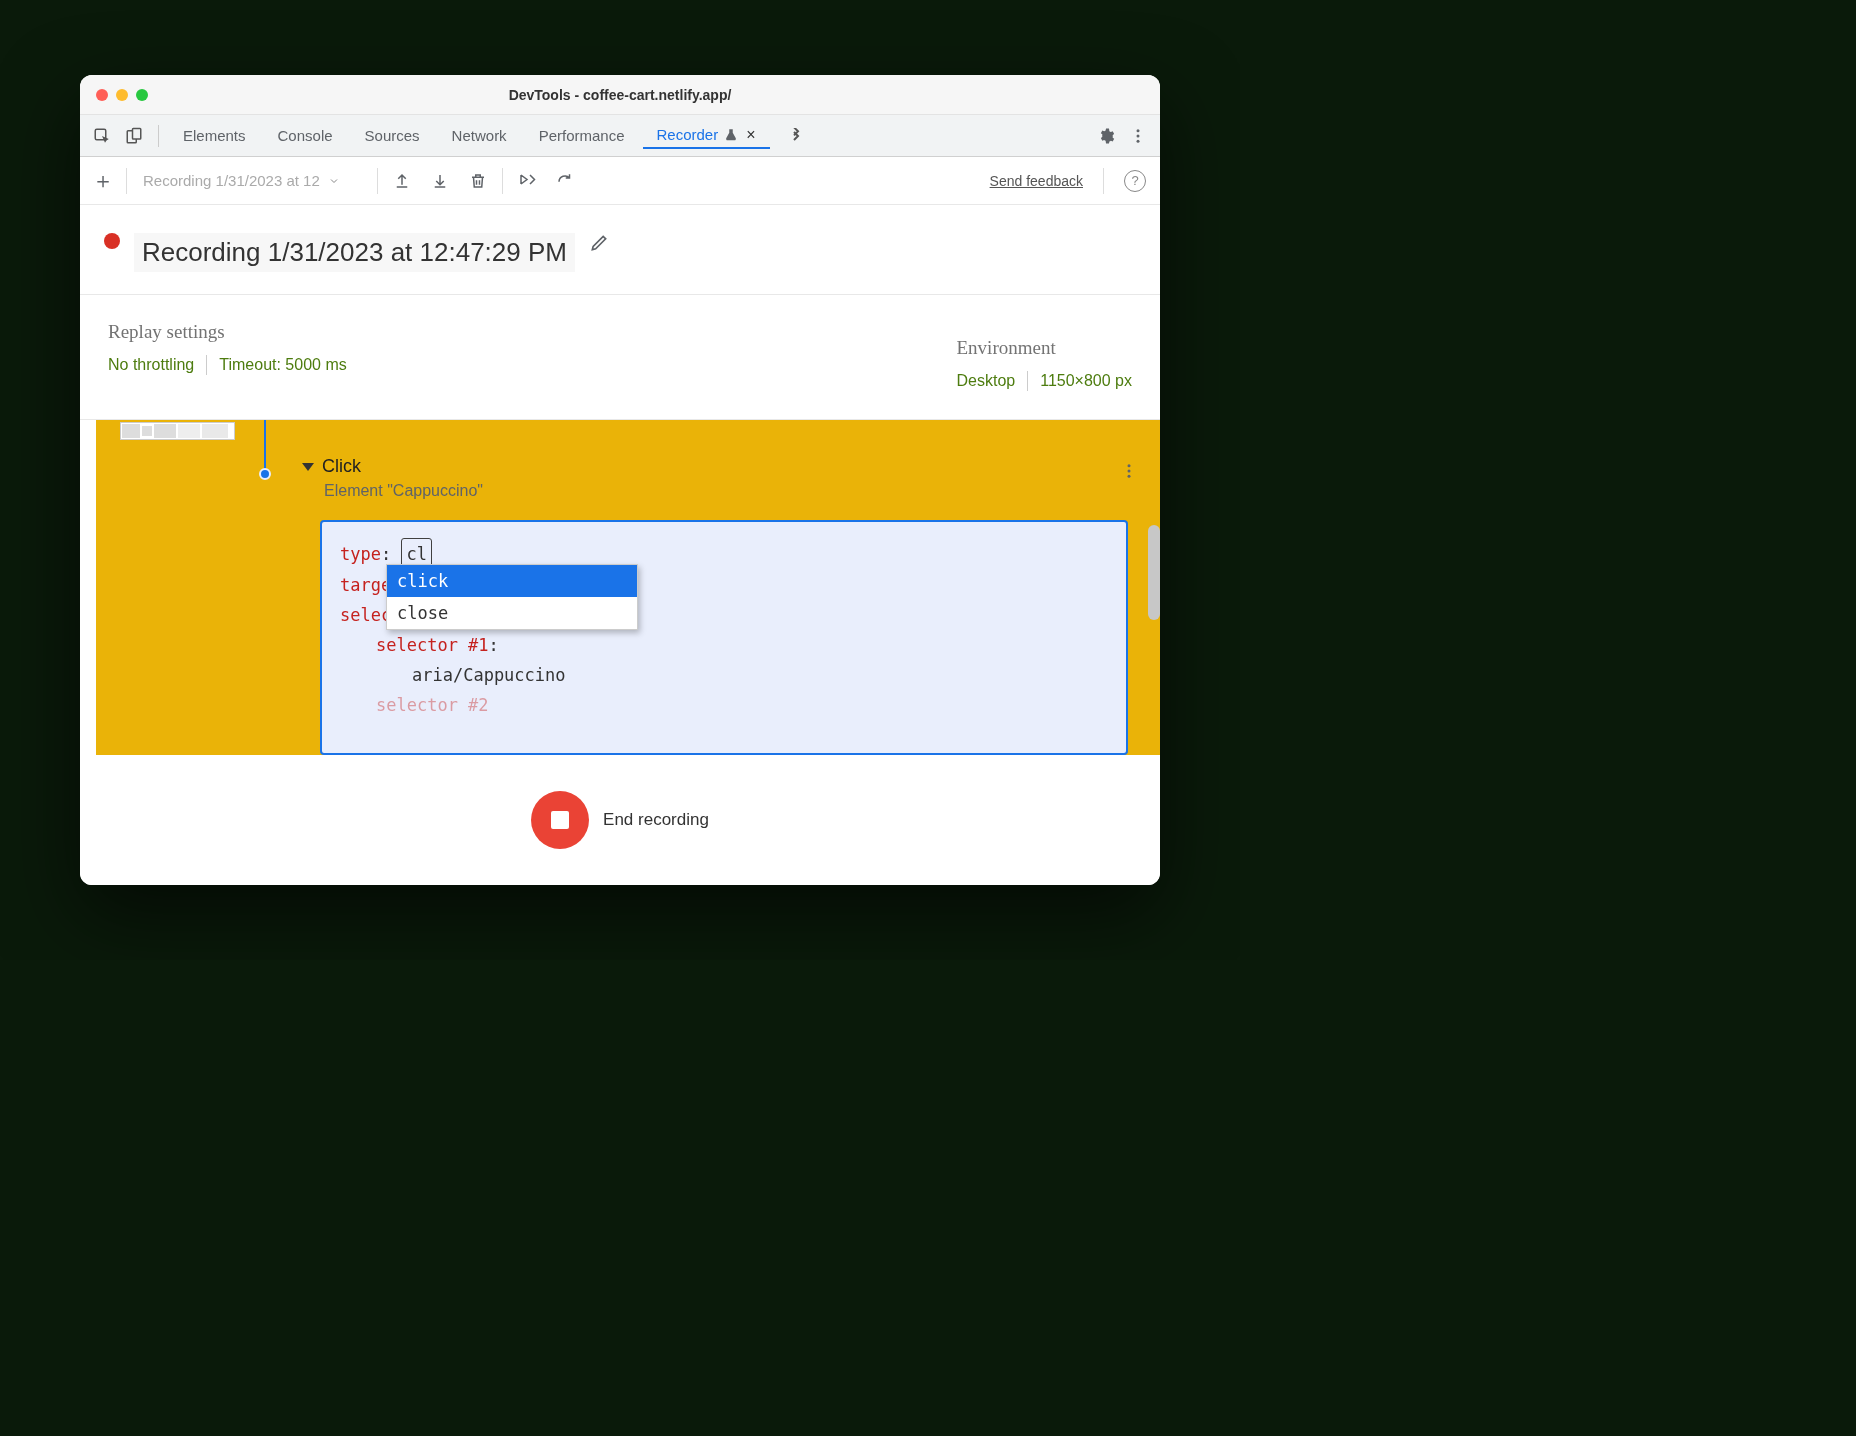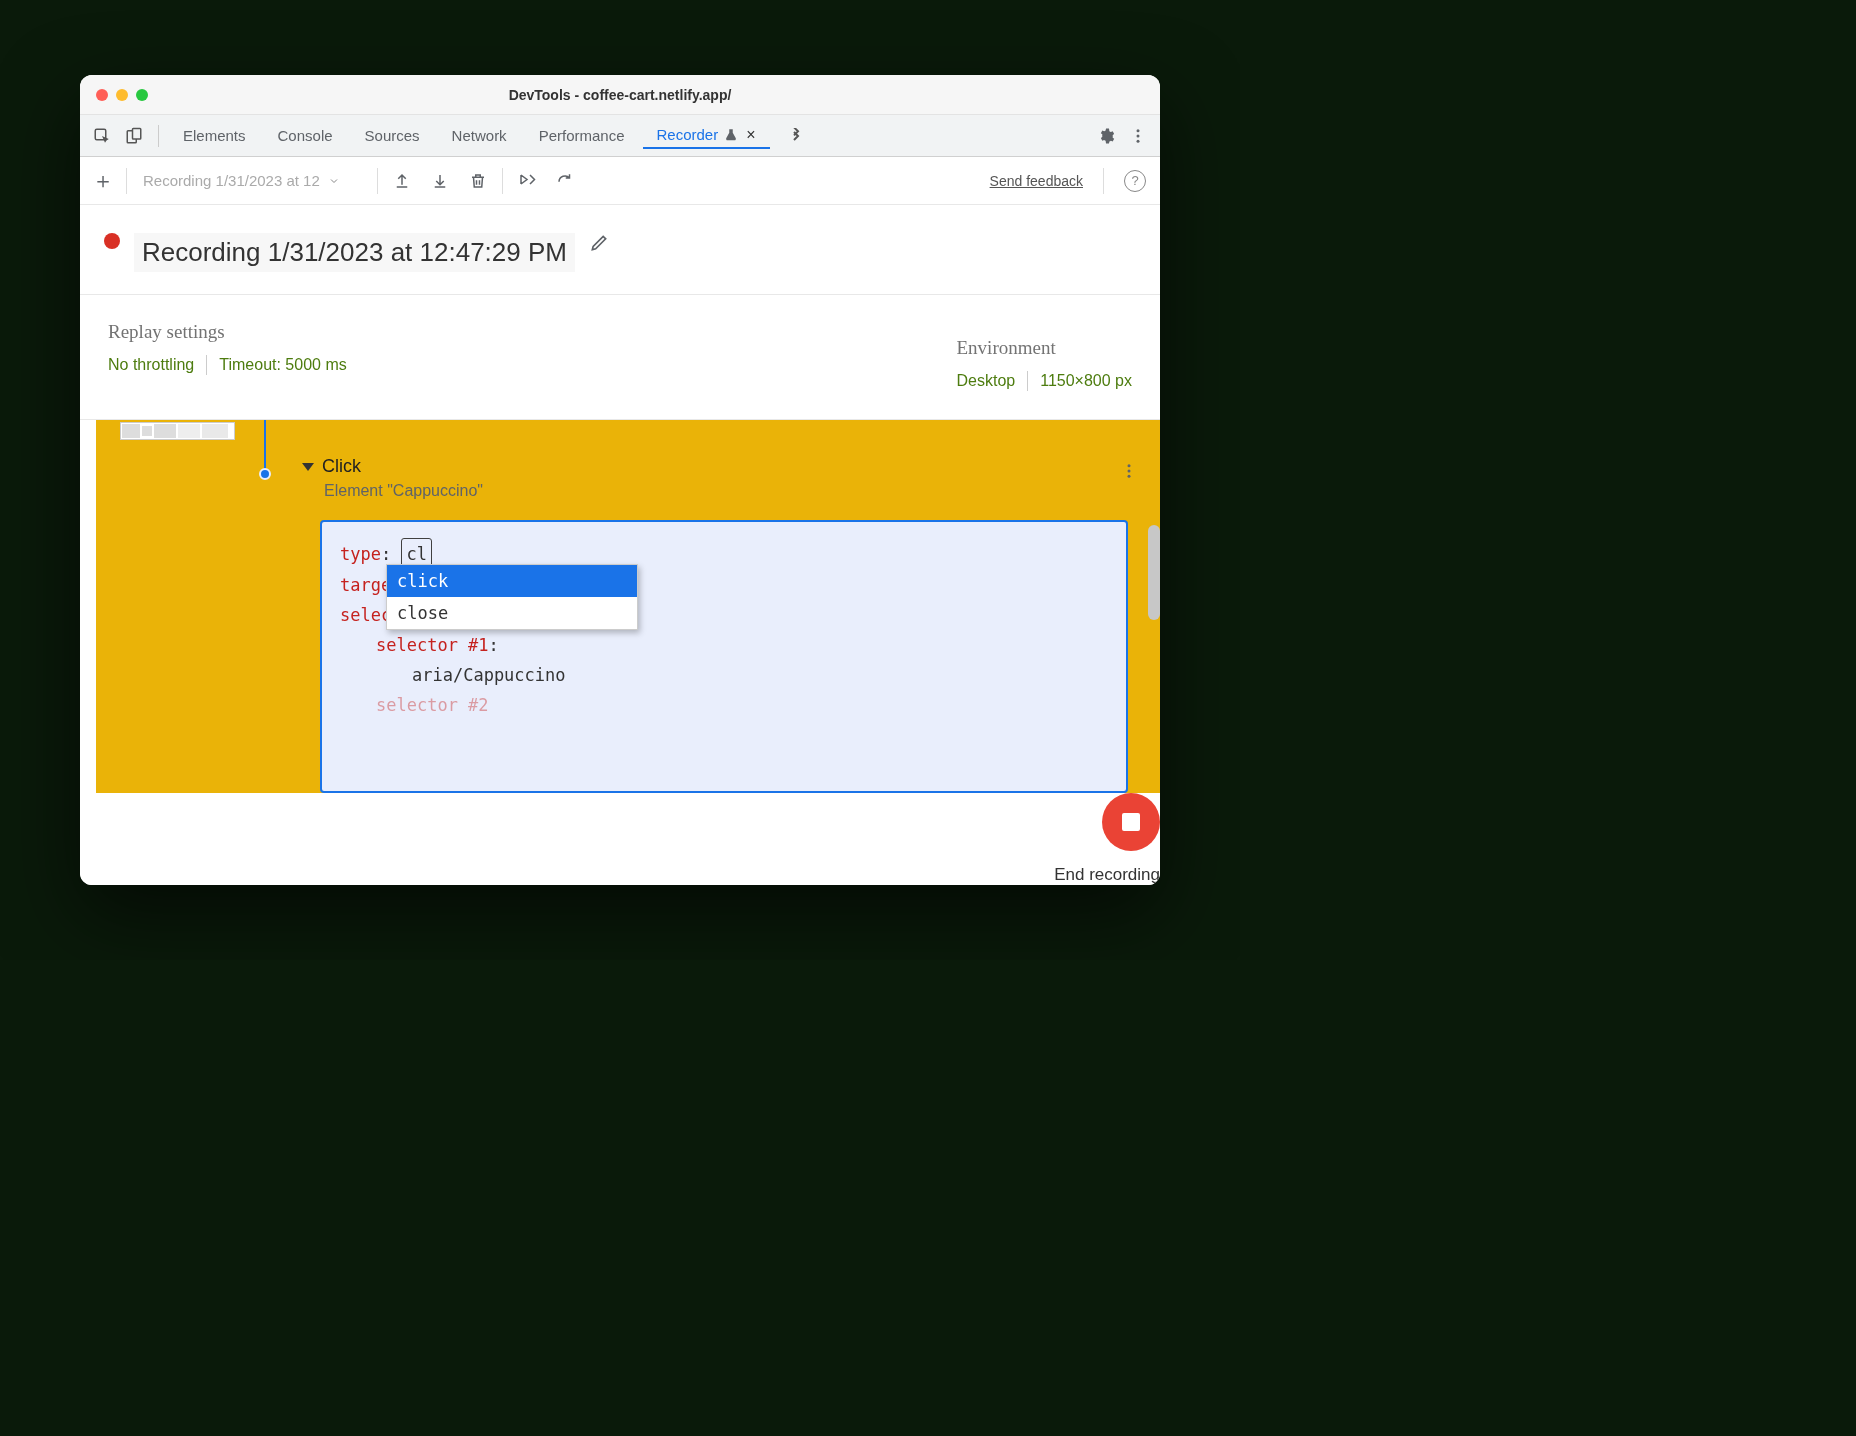--- a/index.html
+++ b/index.html
@@ -263,25 +263,25 @@
   color: #fff;
 }
 .scrollbar-right {
   position: absolute;
   right: 0; top: 105px;
   width: 12px; height: 95px;
   background: #c7c7c7;
   border-radius: 6px;
 }
 .footer {
-  height: 92px;
+  height: 130px;
   background: #fff;
   display: flex;
-  flex-direction: column;
-  align-items: flex-end;
+  flex-direction: row;
+  align-items: center;
   justify-content: center;
   gap: 14px;
 }
 .stop-btn {
   width: 58px; height: 58px;
   background: #ea4335;
   border-radius: 50%;
   display: flex; align-items: center; justify-content: center;
   cursor: pointer;
 }

